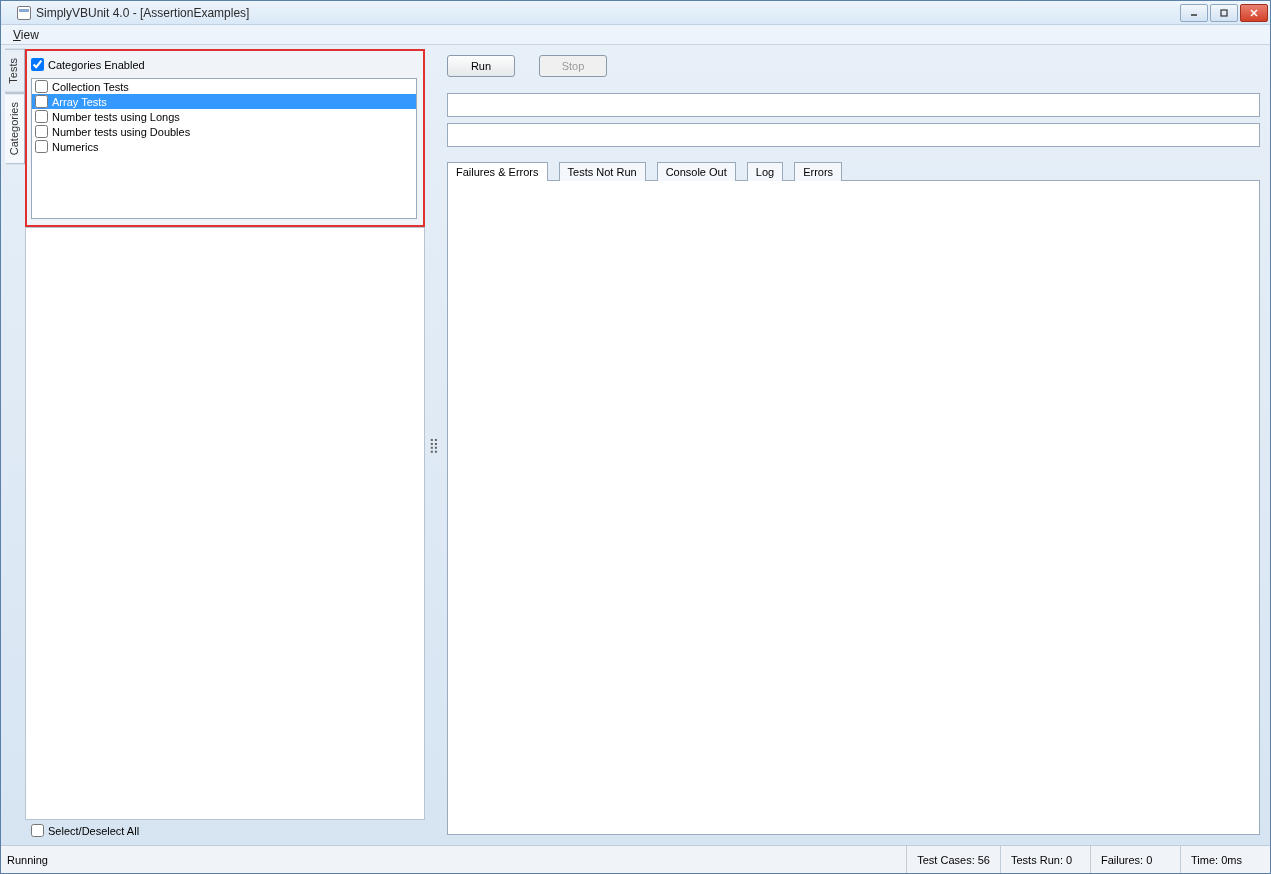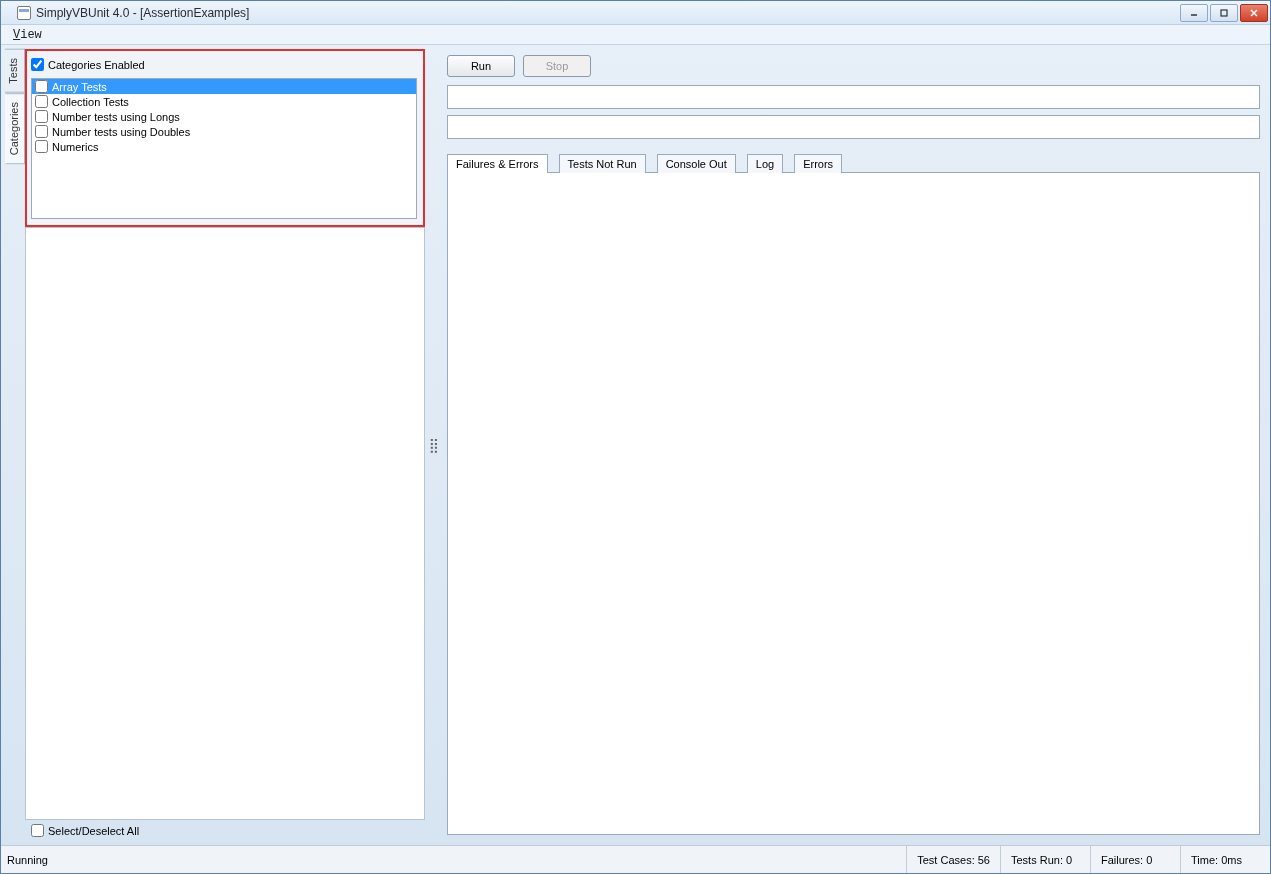--- a/index.html
+++ b/index.html
@@ -56,21 +56,21 @@
 }
 .win-btn svg { width: 10px; height: 10px; }
 .menubar {
   height: 20px;
   background: #eef4fb;
   display: flex;
   align-items: center;
   padding: 0 6px;
   border-bottom: 1px solid #c8d4e0;
 }
-.menu-item { font-size: 12px; color: #222; padding: 2px 6px; font-family: Liberation Mono, monospace; }
+.menu-item { font-size: 12px; color: #222; padding: 2px 6px; }
 .menu-item::first-letter { text-decoration: underline; }
 .content {
   flex: 1;
   display: flex;
   padding: 4px;
   gap: 0;
   min-height: 0;
 }
 .left-pane {
   width: 420px;
@@ -150,21 +150,21 @@
   font-size: 14px;
   color: #666;
   letter-spacing: -2px;
 }
 .right-pane {
   flex: 1;
   display: flex;
   flex-direction: column;
   padding: 6px;
 }
-.btn-row { display: flex; gap: 8px; margin-bottom: 8px; }
+.btn-row { display: flex; gap: 24px; margin-bottom: 16px; }
 .btn {
   width: 68px; height: 22px;
   border: 1px solid #8a9aaa;
   border-radius: 3px;
   background: linear-gradient(to bottom, #fdfdfd, #e4e8ec);
   font-size: 11px;
 }
 .btn:disabled { color: #9a9a9a; background: #f0f0f0; }
 .progress-box {
   height: 24px;
@@ -263,27 +263,27 @@
           <div class="vtabs">
             <div class="vtab">Tests</div>
             <div class="vtab active">Categories</div>
           </div>
           <div class="left-body">
             <label class="opt-row">
               <input type="checkbox" checked="" style="">
               <span>Categories Enabled</span>
             </label>
             <div class="category-list" id="cat-list">
+                <label class="cat-item">
+                  <input type="checkbox" style="">
+                  <span>Collection Tests</span>
+                </label>
                 <label class="cat-item selected">
                   <input type="checkbox" style="">
                   <span>Array Tests</span>
-                </label>
-                <label class="cat-item">
-                  <input type="checkbox" style="">
-                  <span>Collection Tests</span>
                 </label>
                 <label class="cat-item">
                   <input type="checkbox" style="">
                   <span>Number tests using Longs</span>
                 </label>
                 <label class="cat-item">
                   <input type="checkbox" style="">
                   <span>Number tests using Doubles</span>
                 </label>
                 <label class="cat-item">

